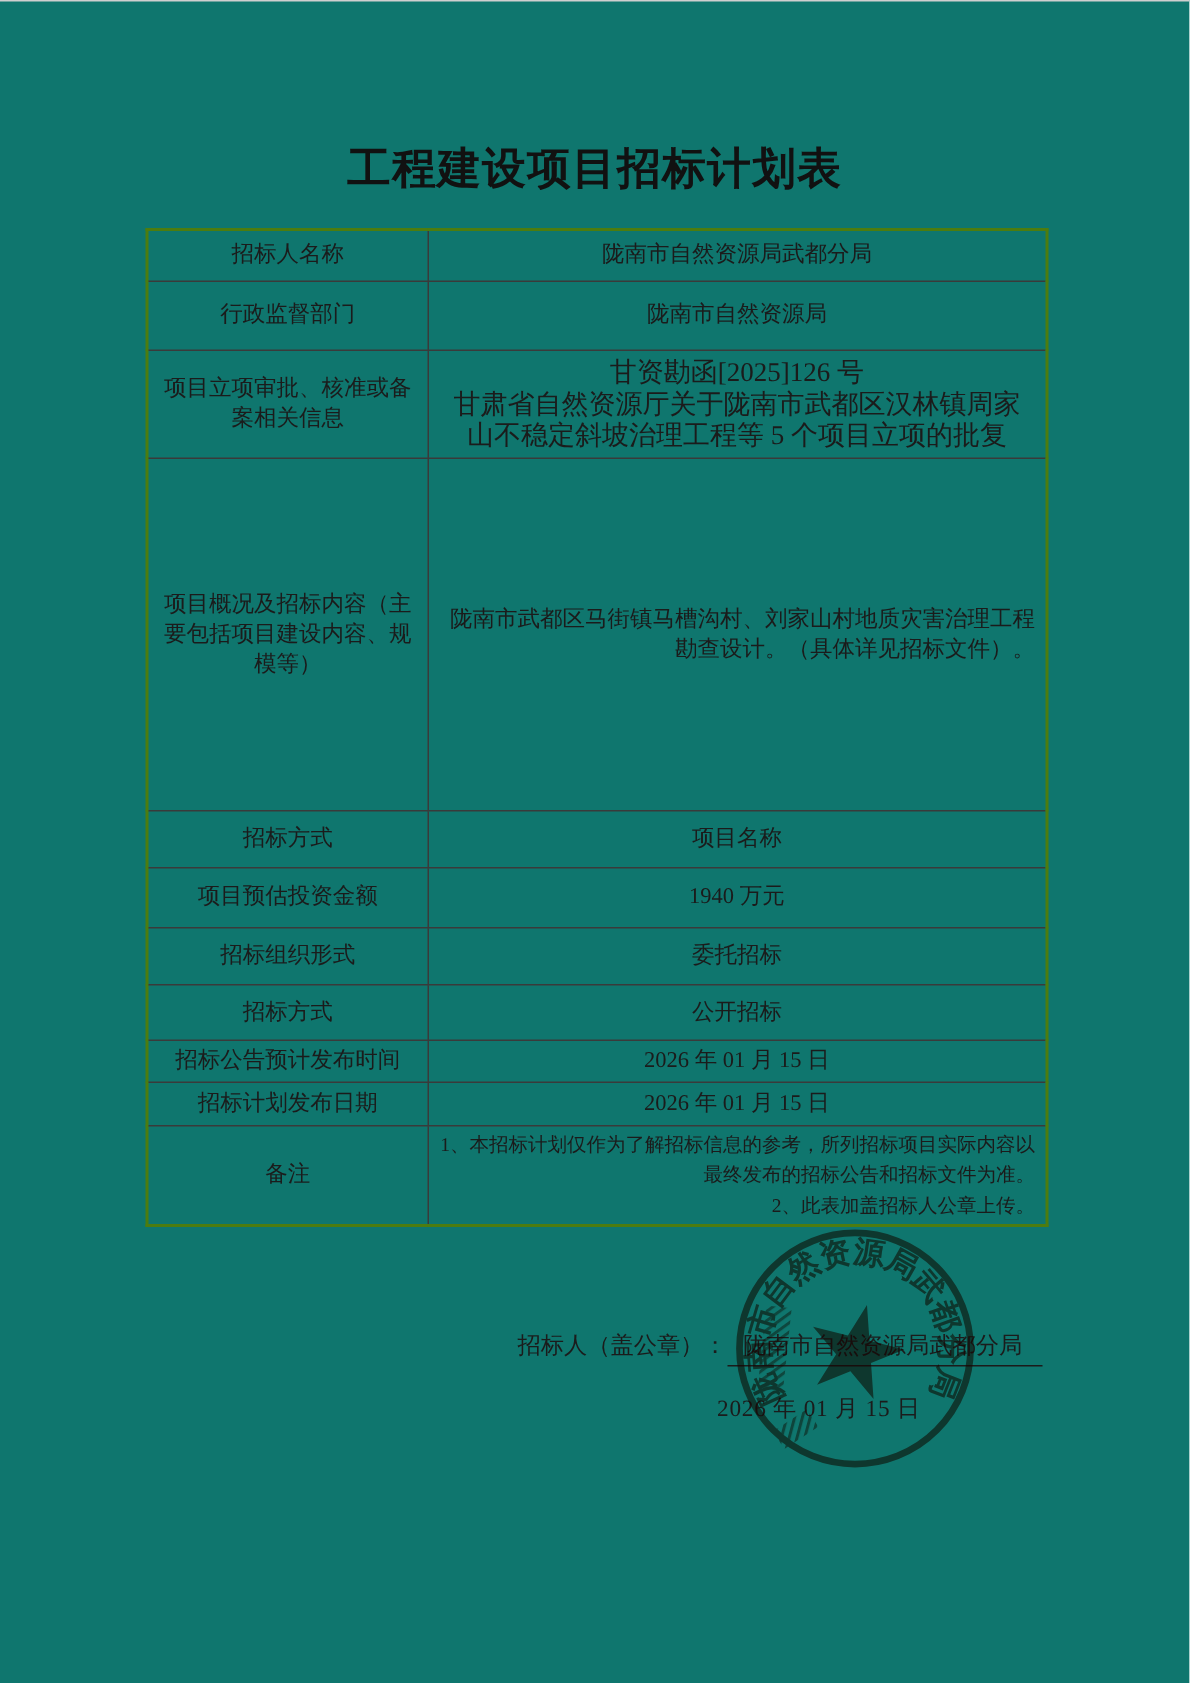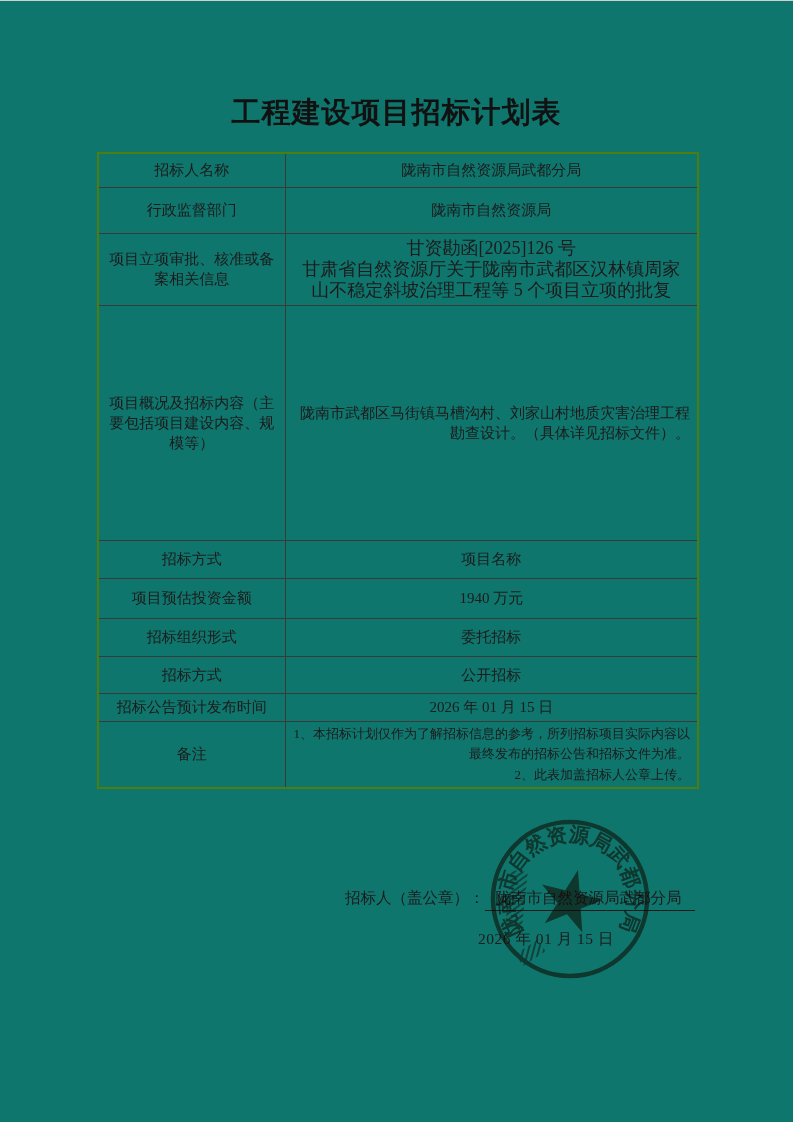--- a/index.html
+++ b/index.html
@@ -136,20 +136,24 @@
         <td class="cell-value">委托招标</td>
       </tr>
       <tr style="height:37px">
         <td class="cell-label">招标方式</td>
         <td class="cell-value">公开招标</td>
       </tr>
       <tr style="height:28px">
         <td class="cell-label">招标公告预计发布时间</td>
         <td class="cell-value">2026 年 01 月 15 日</td>
       </tr>
+      <tr style="height:29px">
+        <td class="cell-label">招标计划发布日期</td>
+        <td class="cell-value">2026 年 01 月 15 日</td>
+      </tr>
       <tr style="height:63px">
         <td class="cell-label">备注</td>
         <td class="cell-value align-left">
           <div class="note-line">1、本招标计划仅作为了解招标信息的参考，所列招标项目实际内容以最终发布的招标公告和招标文件为准。</div>
           <div class="note-line">2、此表加盖招标人公章上传。</div>
         </td>
       </tr>
     </tbody>
   </table>
 

